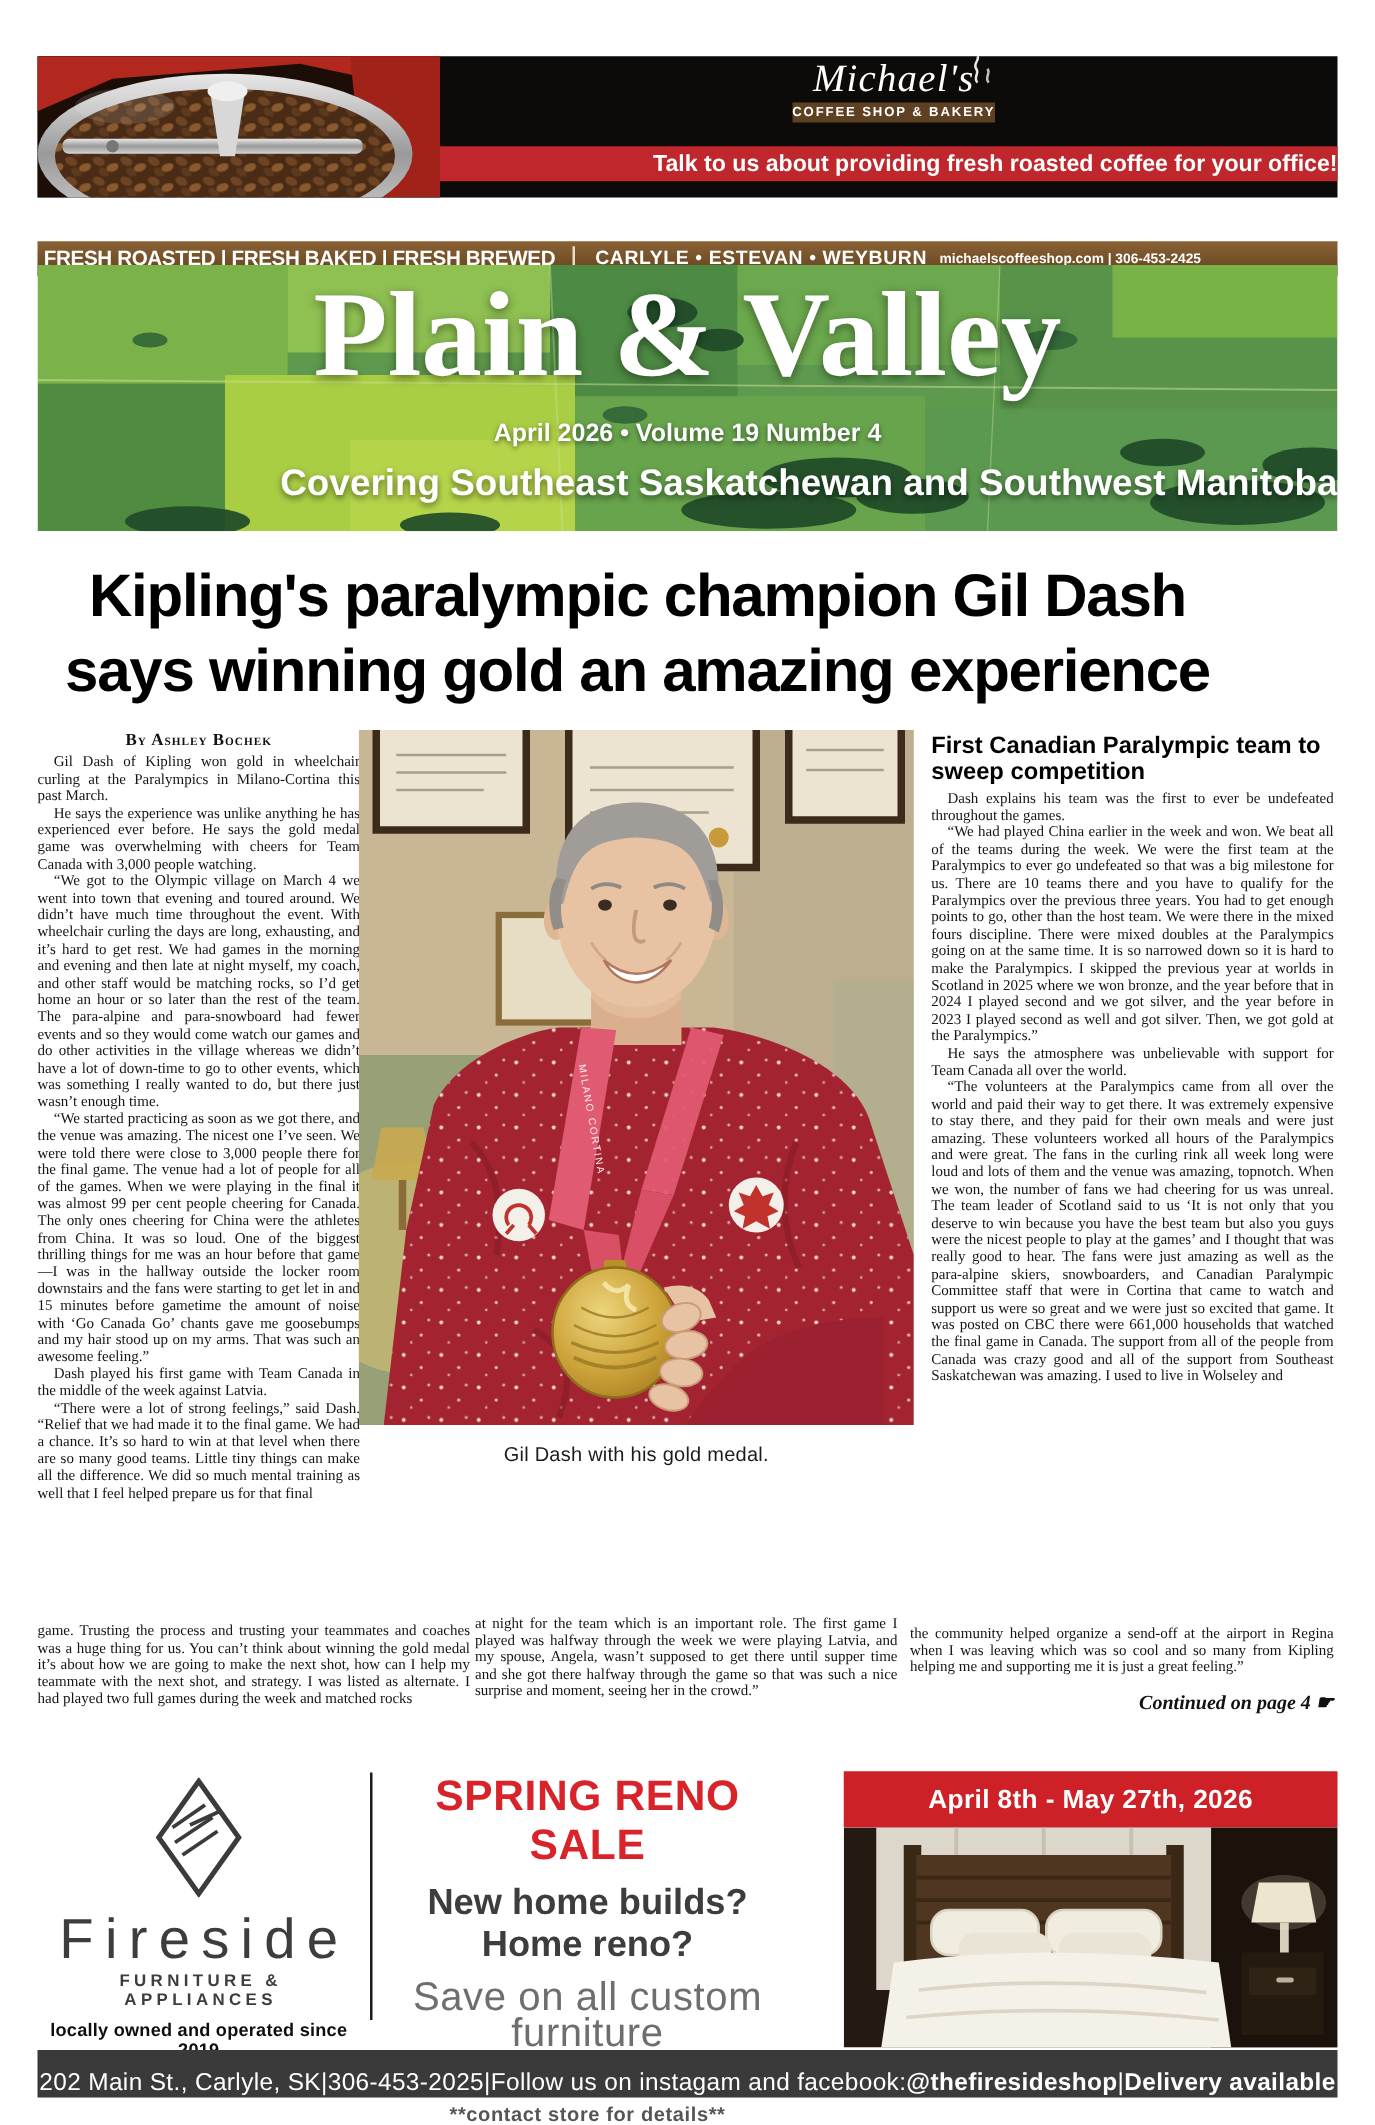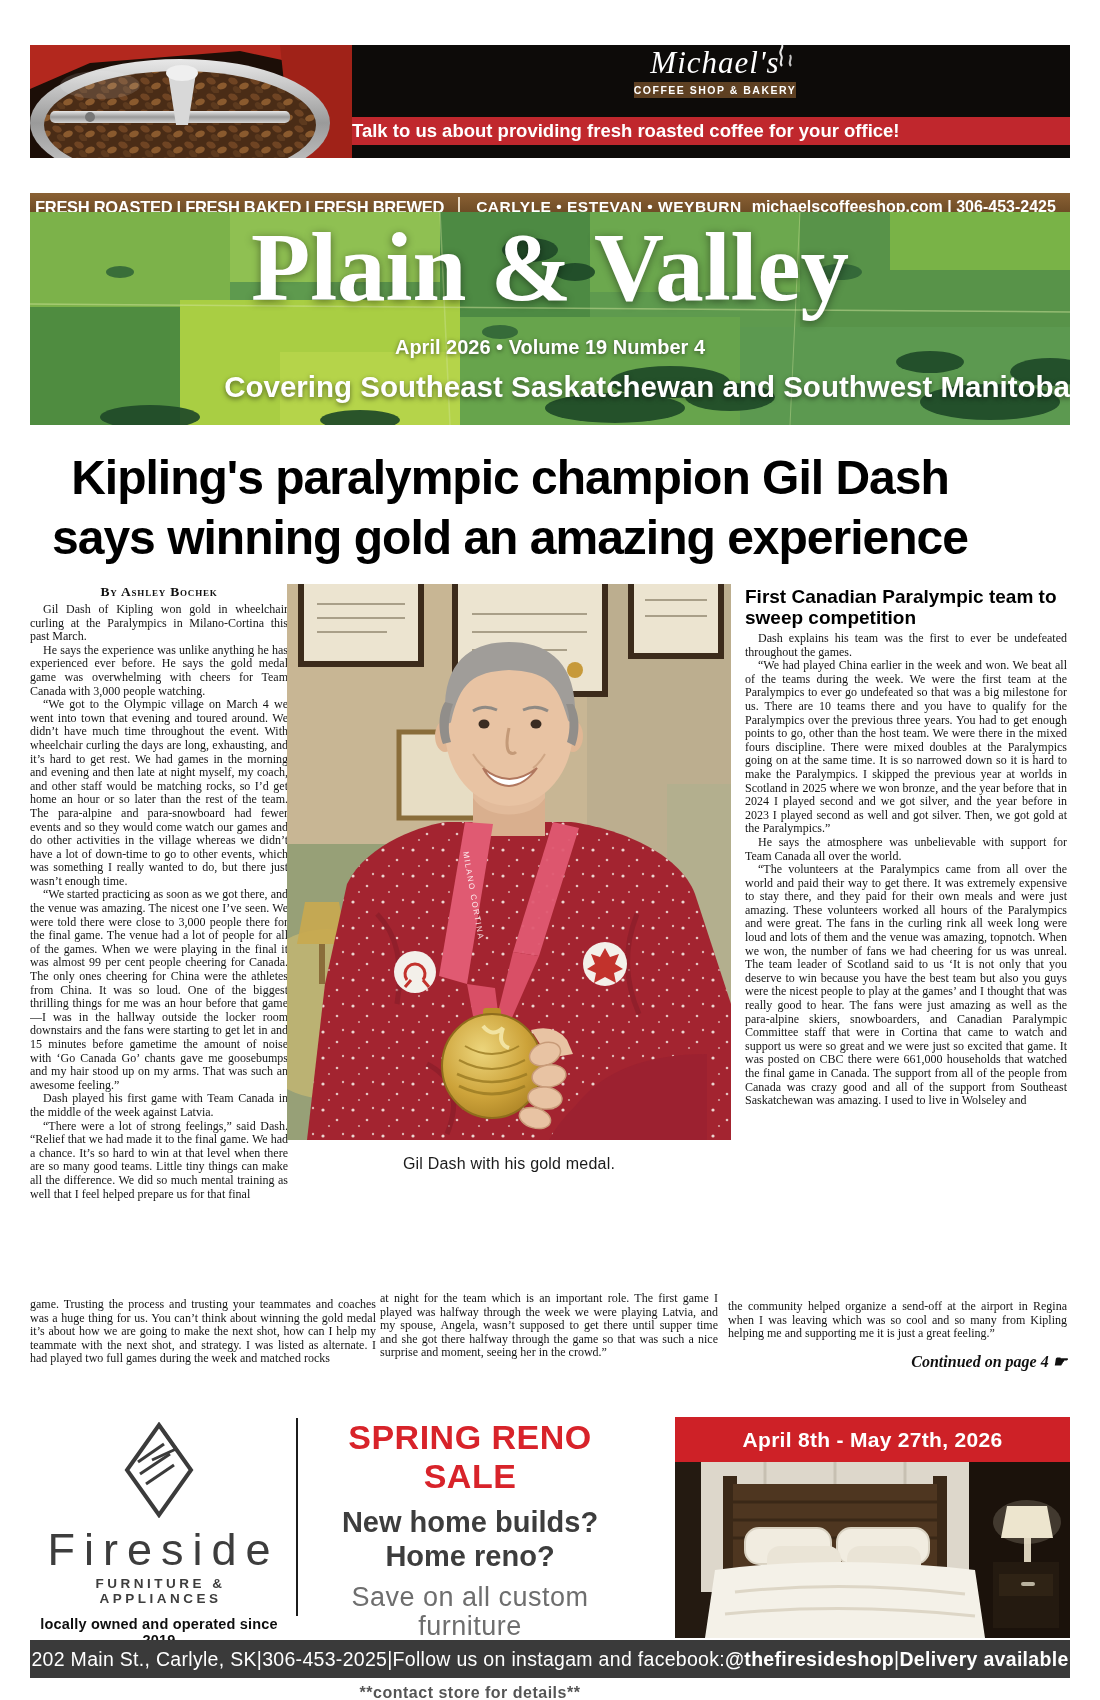--- a/index.html
+++ b/index.html
@@ -12,29 +12,29 @@
   .m-ad { left:30px; top:45px; width:1040px; height:141px; }
   .m-black { position:absolute; left:0; top:0; width:1040px; height:113px; background:#0d0b09; }
   .m-photo { position:absolute; left:0; top:0; width:322px; height:113px; }
   .m-logo { position:absolute; left:540px; top:1px; width:290px; text-align:center; }
   .m-brand { font-family:"Liberation Serif", serif; font-style:italic; font-weight:normal;
              font-size:31px; color:#fff; line-height:34px; letter-spacing:1px; }
   .m-steam { position:absolute; right:58px; top:-2px; }
   .m-ribbon { display:inline-block; background:#5e4022; color:#fff; font-family:"Liberation Sans", sans-serif;
               font-size:10.5px; font-weight:bold; letter-spacing:1.5px; padding:2px 0; margin-top:1px; }
   .m-red { position:absolute; left:322px; top:72px; width:718px; height:28px; background:#c0272d;
-           display:flex; align-items:center; justify-content:flex-start; }
+           display:flex; align-items:center; justify-content:flex-end; }
   .m-tag { font-family:"Liberation Sans", sans-serif; font-weight:bold; font-size:18.5px; color:#fff; }
   .m-brown { position:absolute; left:0; top:113px; width:1040px; height:28px;
              background:linear-gradient(#8a6134,#62421f); display:flex; align-items:center;
              font-family:"Liberation Sans", sans-serif; color:#fff;margin-top:35px; }
   .m-fresh { font-weight:bold; font-size:16.5px; letter-spacing:-0.3px; padding-left:5px; white-space:nowrap; }
   .m-vdiv { width:2px; height:20px; background:#e8dcc8; margin:0 16px 0 14px; }
   .m-loc { font-weight:bold; font-size:15.5px; letter-spacing:0.5px; white-space:nowrap; }
-  .m-contact { font-weight:bold; font-size:16px; margin-left:10px; white-space:nowrap; }
+  .m-contact { font-weight:bold; font-size:11px; margin-left:10px; white-space:nowrap; }
 
   
   .masthead { left:30px; top:212px; width:1040px; height:213px; overflow:hidden; }
   .mh-bg { position:absolute; left:0; top:0; }
   .mh-title { position:absolute; left:0; top:2px; width:100%; text-align:center;
               font-family:"Liberation Serif", serif; font-weight:bold; font-size:97px; line-height:108px;
               color:#fff; text-shadow:0 2px 8px rgba(0,0,0,.45); }
   .mh-issue { position:absolute; left:0; top:124px; width:100%; text-align:center;
               font-family:"Liberation Sans", sans-serif; font-weight:bold; font-size:20px; color:#fff;
               text-shadow:0 1px 4px rgba(0,0,0,.5); }
@@ -68,33 +68,33 @@
   
   .fs-logo { left:30px; top:1422px; width:258px; text-align:center; font-family:"Liberation Sans", sans-serif; }
   .fs-name { font-size:45px; color:#3d3d3d; letter-spacing:9px; line-height:48px; margin-top:4px;
              padding-left:9px; }
   .fs-sub { font-size:13.5px; font-weight:bold; color:#3d3d3d; letter-spacing:3.5px; margin-top:2px; padding-left:3px;}
   .fs-local { font-size:14.5px; font-weight:bold; color:#0e0e0e; margin-top:10px; letter-spacing:0.2px; }
   .fs-div { left:296px; top:1418px; width:2px; height:198px; background:#1c1c1c; }
   .fs-text { left:312px; top:1418px; width:316px; text-align:center; font-family:"Liberation Sans", sans-serif; }
   .fs-sale { font-weight:bold; font-size:34px; color:#d8232a; letter-spacing:0.5px; }
   .fs-nh { font-weight:bold; font-size:29px; color:#3d3d3d; line-height:34px; margin-top:9px; }
-  .fs-save { font-size:27px; color:#6e6e6e; line-height:29px; margin-top:10px; letter-spacing:0.5px;text-align:center; }
+  .fs-save { font-size:32px; color:#6e6e6e; line-height:29px; margin-top:10px; letter-spacing:0.5px;text-align:center; }
   .fs-contact { font-size:16px; font-weight:bold; color:#555; margin-top:14px; letter-spacing:0.5px; }
 
   
   .bed-ad { left:675px; top:1417px; width:395px; }
   .bed-banner { height:45px; background:#ce2127; color:#fff; display:flex; align-items:center;
                 justify-content:center; font-family:"Liberation Sans", sans-serif; font-weight:bold;
                 font-size:21px; letter-spacing:0.3px; }
   .bed-photo svg { display:block; }
 
   
   .bottom-bar { left:30px; top:1640px; width:1040px; height:38px; background:#3a3a3a; color:#fff;
-                display:flex; align-items:center; justify-content:center; 
+                display:flex; align-items:flex-end; justify-content:center; 
                 font-family:"Liberation Sans", sans-serif; font-size:19.5px; letter-spacing:0.3px; }
   .bb-bold { font-weight:bold; }
 </style>
 </head>
 <body>
 
 <div class="page">
 
   <section class="abs m-ad">
     <div class="m-black"></div>

